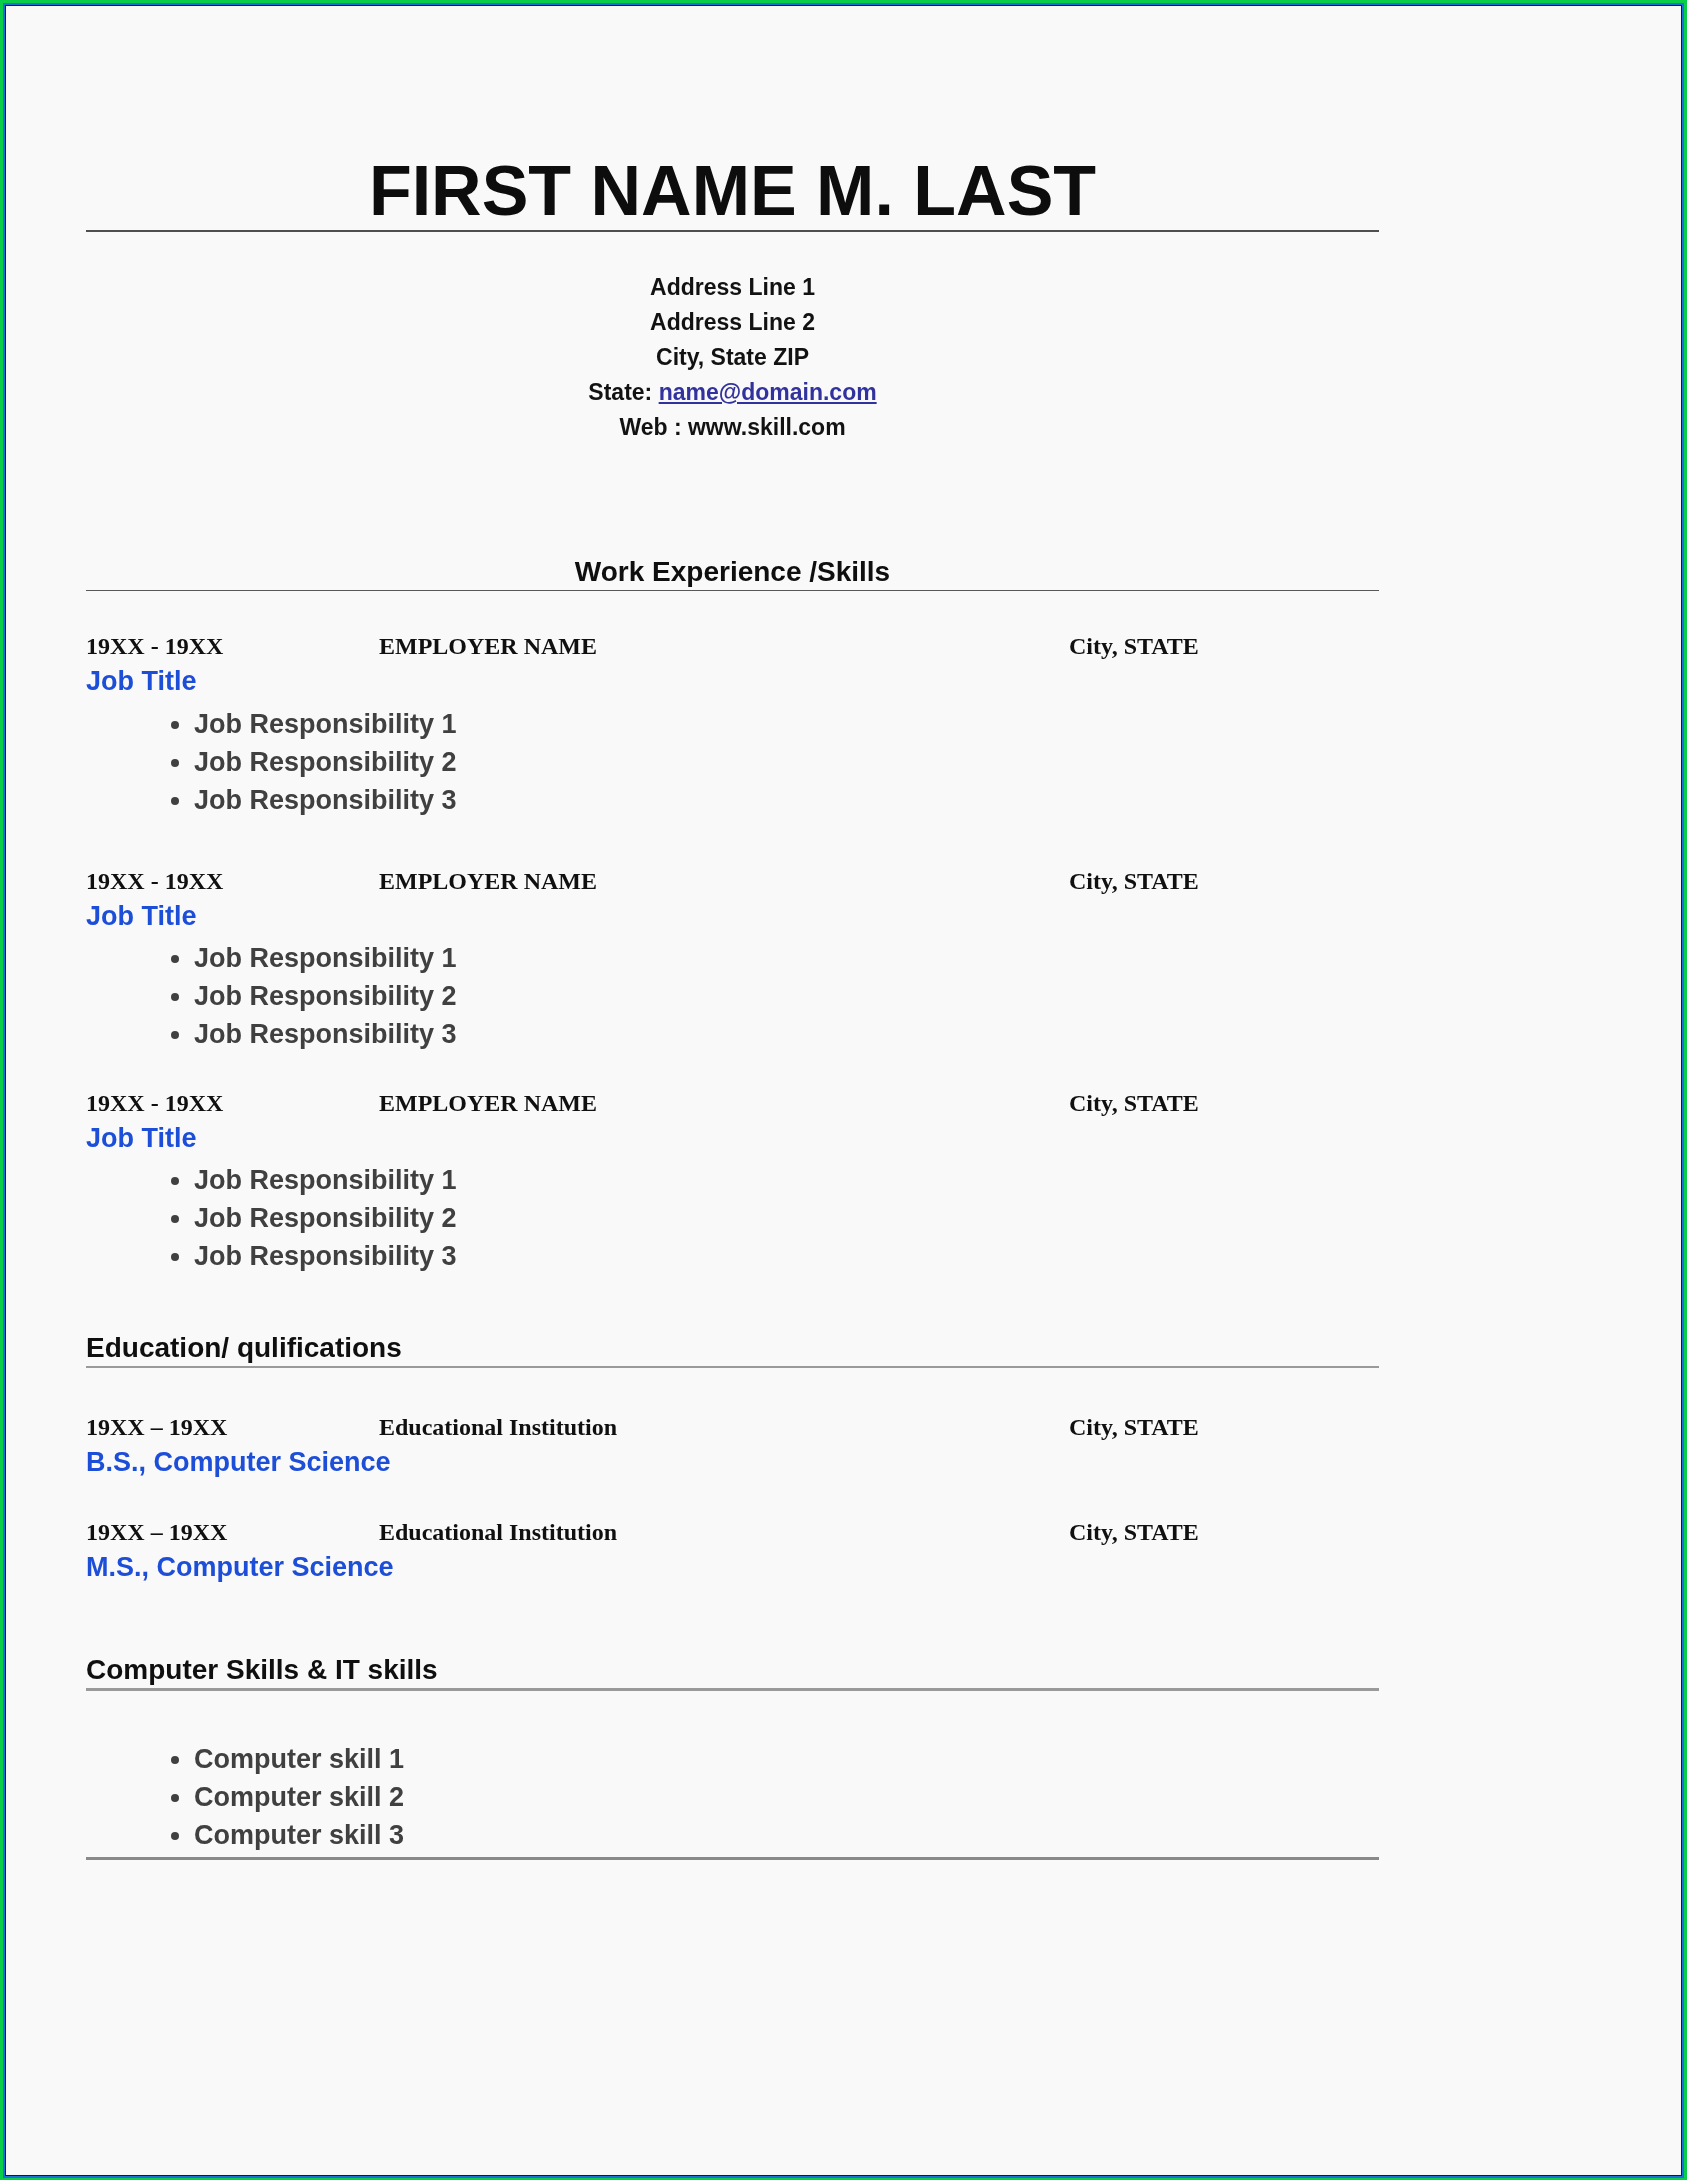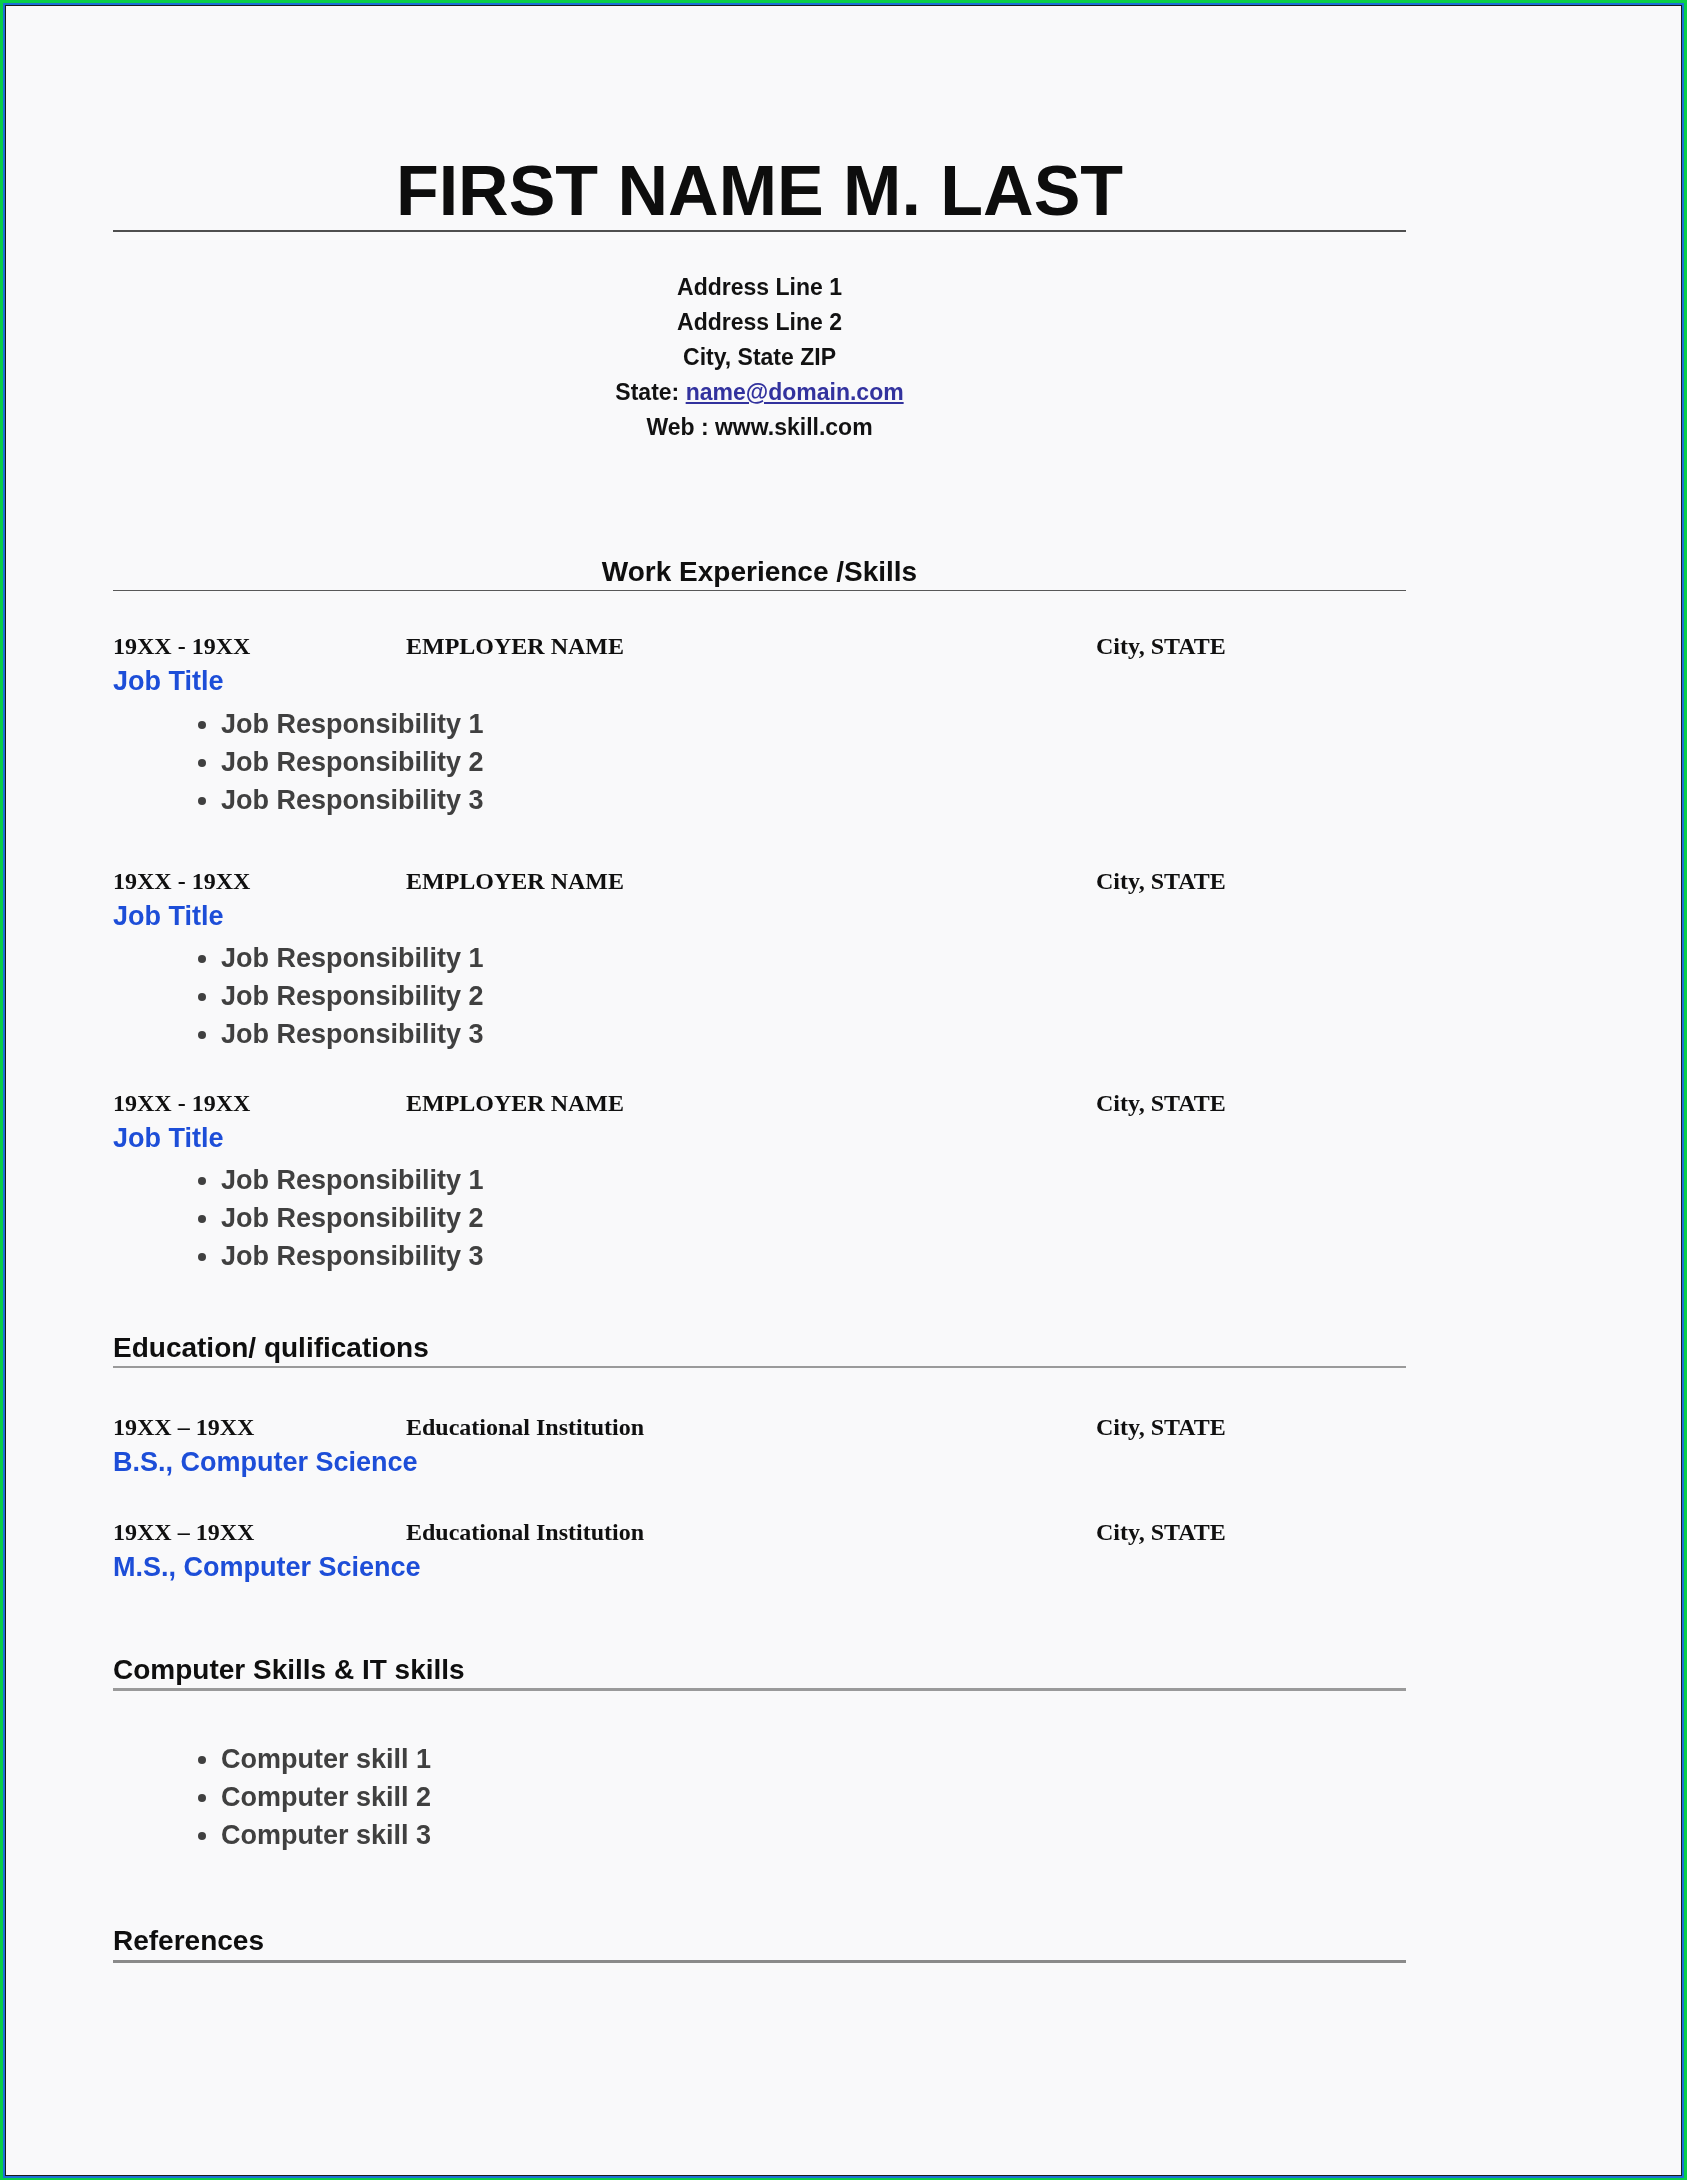--- a/index.html
+++ b/index.html
@@ -20,21 +20,21 @@
     box-sizing:border-box;
     border:2.6px solid #1c70d6;
   }
   .page {
     width:100%; height:100%;
     box-sizing:border-box;
     border:0.9px solid #1a1a1a;
     background:#f9f9fa;
     overflow:hidden;
   }
-  .content { margin-left:107px; width:1293px; }
+  .content { margin-left:80px; width:1293px; }
 
   h1.name {
     margin:150px 0 0 0;
     font-size:70px; line-height:70px;
     font-weight:bold; text-align:center;
     color:#0d0d0d; white-space:nowrap;
   }
   .title-rule { margin-top:3.5px; height:2.6px; background:#4f4f4f; }
 
   .contact {
@@ -164,20 +164,19 @@
 
     <h2 class="sec-heading" id="skills-heading">Computer Skills &amp; IT skills</h2>
     <div class="sec-rule light"></div>
 
     <ul class="bullets" id="skills-list">
       <li>Computer skill 1</li>
       <li>Computer skill 2</li>
       <li>Computer skill 3</li>
     </ul>
 
-    <h2 class="sec-heading" id="references-heading">References</h2>
     <div id="references-rule"></div>
 
    </div>
   </div>
  </div>
 </div>
 
 
 </body></html>

